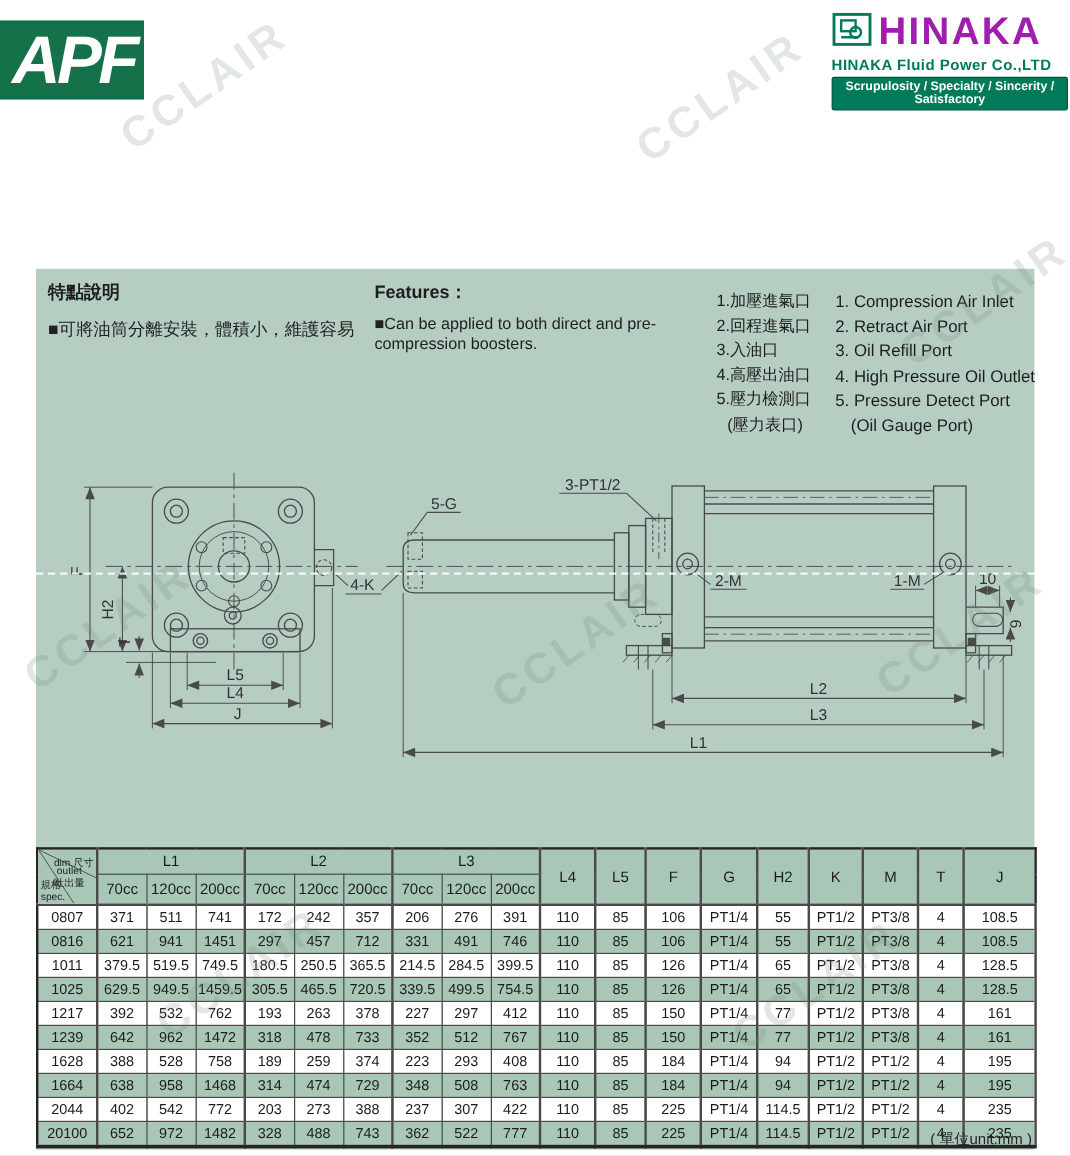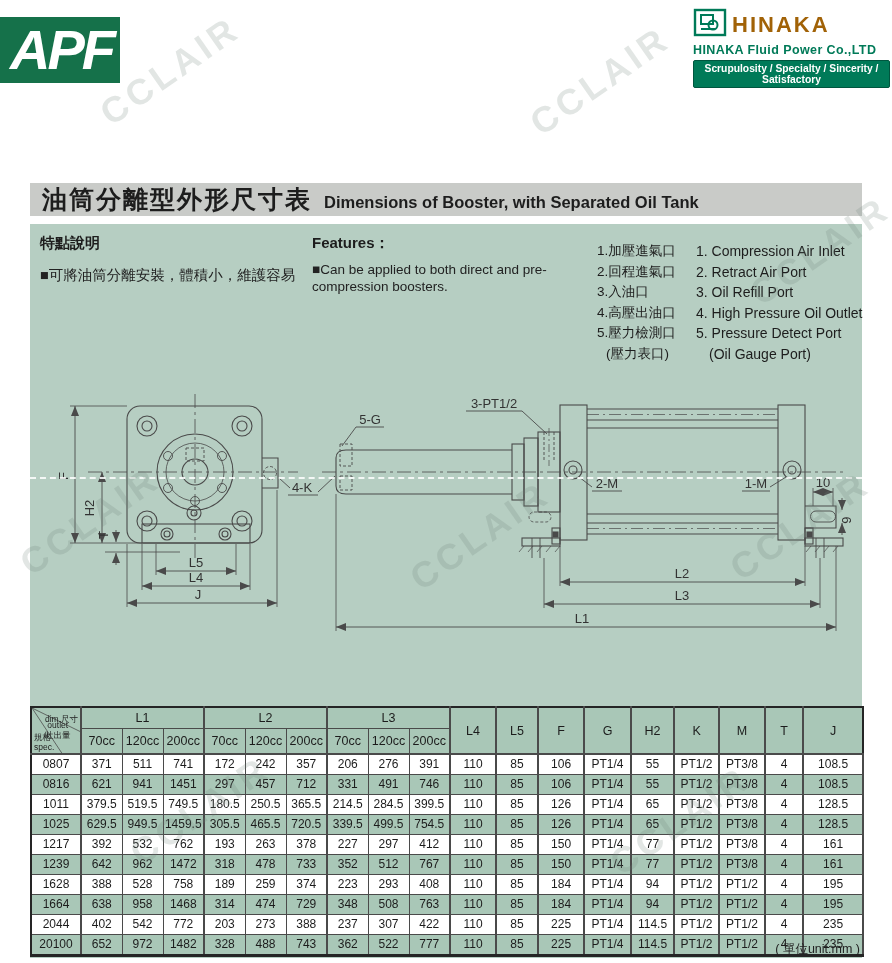--- a/index.html
+++ b/index.html
@@ -11,21 +11,21 @@
   .model { position:absolute; left:0; top:17px; display:flex; align-items:flex-start; }
   .model-prefix { display:inline-block; background:#15714a; color:#fff; font-weight:bold;
      font-size:56px; line-height:66px; height:66px; padding:0 7px 0 10px; letter-spacing:-3px;font-style:italic; }
   .model-suffix { color:#0e0e0e; font-weight:bold; font-size:68px; line-height:66px; margin-left:1px; letter-spacing:-3px; }
   .subtitle-block { position:absolute; left:245px; top:22px; }
   .subtitle-zh { font-size:23px; color:#1e1e1e; letter-spacing:1px; }
   .subtitle-rule { width:312px; height:2px; background:#2fa291; margin:5px 0 4px 0; }
   .subtitle-en { font-size:17.5px; font-weight:bold; color:#0f0f0f; }
   .brand { position:absolute; left:693px; top:8px; width:197px; }
   .brand-top { display:flex; align-items:center; }
-  .brand-name { color:#a16207; font-weight:bold; font-size:22px; letter-spacing:2px; margin-left:5px; }
+  .brand-name { color:#a21caf; font-weight:bold; font-size:32px; letter-spacing:2px; margin-left:5px; }
   .brand-company { color:#007a58; font-weight:bold; font-size:12.5px; margin-top:2px; letter-spacing:0.4px; }
   .brand-slogan { background:#007a58; border:1px solid #00563f; color:#fff; font-weight:bold;
      font-size:10.3px; text-align:center; padding:2px 2px; margin-top:3px; border-radius:2px; }
 
   
   .section-bar { position:absolute; left:30px; top:183px; width:832px; height:33px; background:#c9cbc8;
      display:flex; align-items:center; padding-left:12px; }
   .section-zh { font-size:25px; font-weight:bold; color:#1d1d1d; letter-spacing:2px; }
   .section-en { font-size:16.5px; font-weight:bold; color:#1d1d1d; margin-left:12px; padding-top:6px; }
 
@@ -93,24 +93,20 @@
           <circle cx="20" cy="17" r="4.5" fill="none" stroke="#007a58" stroke-width="2"></circle>
           <path d="M8 21 h14" stroke="#007a58" stroke-width="2" fill="none"></path>
         </svg>
       </span>
       <span class="brand-name">HINAKA</span>
     </div>
     <div class="brand-company">HINAKA Fluid Power Co.,LTD</div>
     <div class="brand-slogan">Scrupulosity / Specialty / Sincerity / Satisfactory</div>
   </div>
 
-  <div class="section-bar">
-    <span class="section-zh">油筒分離型外形尺寸表</span>
-    <span class="section-en">Dimensions of Booster, with Separated Oil Tank</span>
-  </div>
 
   <div class="panel"></div>
 
   <div class="features-zh">
     <div class="ft-title">特點說明</div>
     <div class="ft-item">■可將油筒分離安裝，體積小，維護容易</div>
   </div>
   <div class="features-en">
     <div class="ft-title">Features：</div>
     <div class="ft-item">■Can be applied to both direct and pre-compression boosters.</div>

